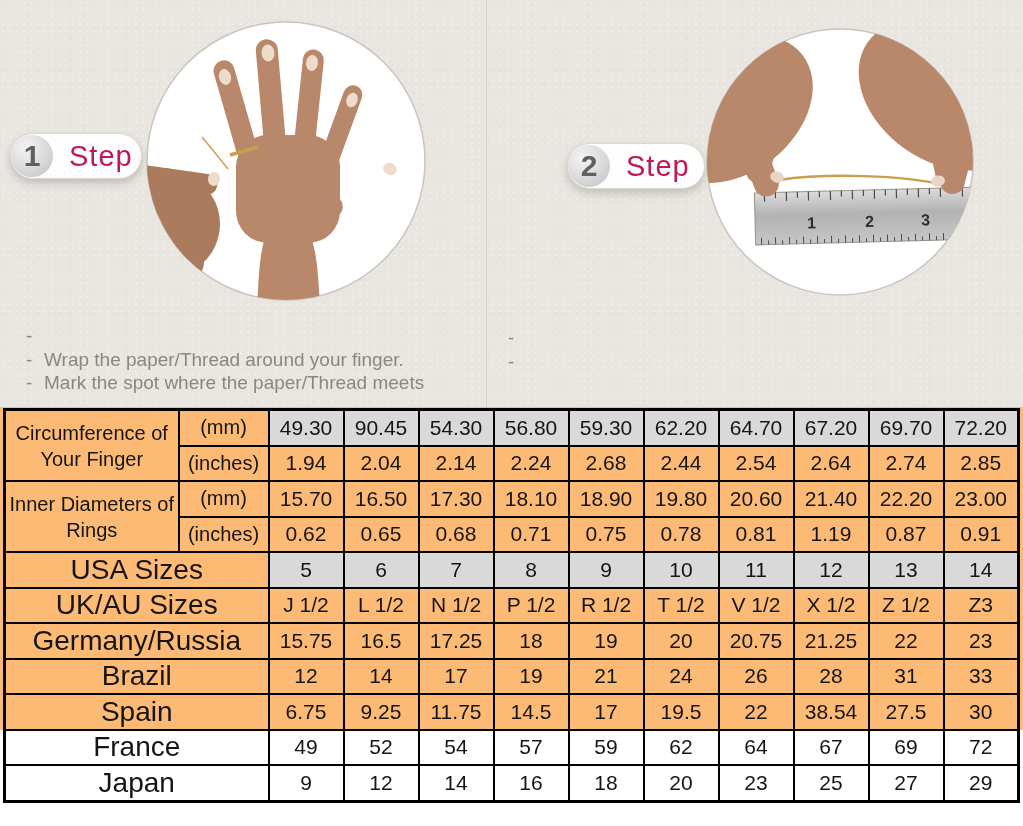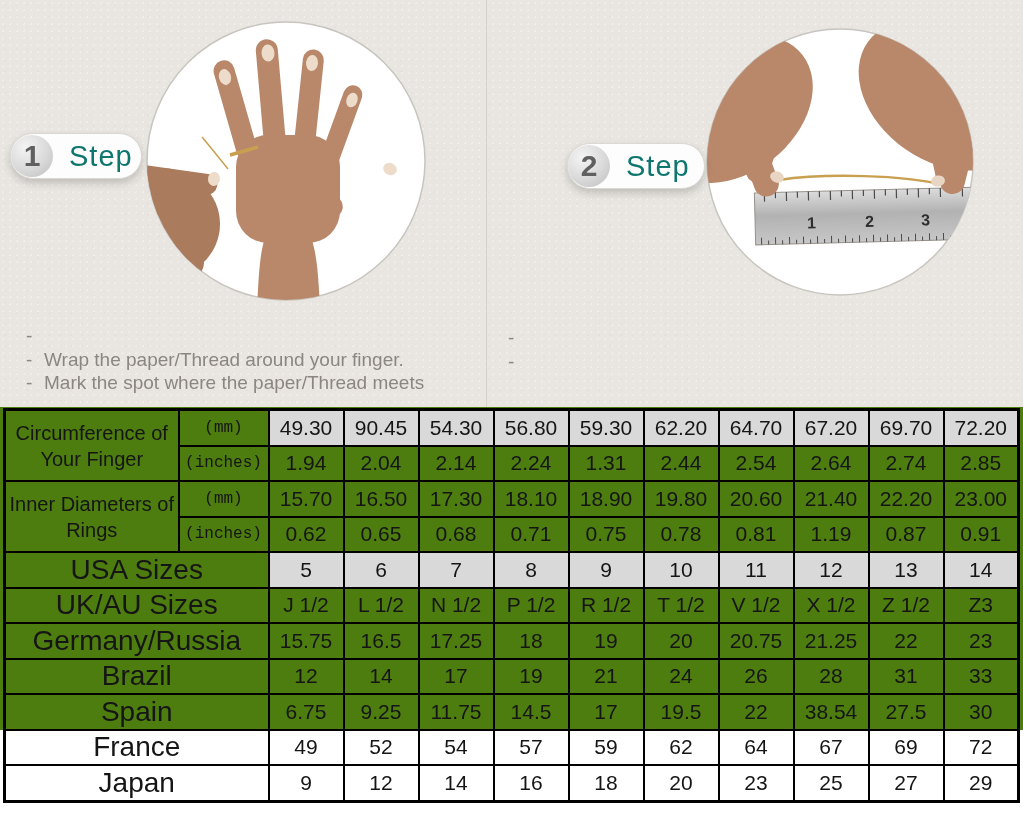--- a/index.html
+++ b/index.html
@@ -31,43 +31,43 @@
     display:flex;align-items:center;z-index:2;
   }
   .badge1{left:10px;top:133px;width:130px;}
   .badge2{left:567px;top:143px;width:136px;}
   .badge-num{
     width:42px;height:42px;border-radius:50%;
     background:radial-gradient(circle at 35% 30%, #f4f4f4 0%, #d9d9d9 55%, #bdbdbd 100%);
     display:flex;align-items:center;justify-content:center;
     font-size:30px;font-weight:bold;color:#606060;margin-left:0px;flex:0 0 auto;
   }
-  .badge-label{font-size:29px;color:#0f766e;letter-spacing:1px;margin-left:16px;}
+  .badge-label{font-size:29px;color:#be185d;letter-spacing:1px;margin-left:16px;}
 
   .instructions{position:absolute;list-style:none;margin:0;padding:0;
     font-size:19px;line-height:23.5px;color:#8b8680;}
   .instr1{left:26px;top:324px;width:460px;}
   .instr2{left:508px;top:326px;width:515px;}
   .instructions li{display:flex;}
   .instructions .dash{width:18px;flex:0 0 auto;}
 
   
-  .table-wrap{position:absolute;left:0;top:407px;width:1023px;height:323px;background:#4d7c0f;}
+  .table-wrap{position:absolute;left:0;top:407px;width:1023px;height:323px;background:#fdba74;}
   table.ring{
     border-collapse:collapse;table-layout:fixed;
     width:1017px;margin-left:3px;margin-top:1px;
     font-size:21px;color:#151515;border:3px solid #000;
   }
   table.ring td{
     border:2px solid #000;height:33.5px;text-align:center;
     padding:0 2px;white-space:nowrap;overflow:hidden;
   }
   td.lbl{text-align:left;padding-left:7px;font-size:28px;}
   td.lbl.center{text-align:center;padding-left:2px;white-space:normal;line-height:1.3;font-size:20px;}
-  td.unit{text-align:left;padding-left:6px;font-size:16px;font-family:Liberation Mono, monospace;}
+  td.unit{text-align:left;padding-left:6px;font-size:20px;}
   td.shaded{background:#d9d9d9;margin-left:20px;}
 </style>
 </head>
 <body>
 
 <div class="page">
 
   <div class="top">
 
     <div class="photo photo1">
@@ -214,21 +214,21 @@
             <td class="val shaded">67.20</td>
             <td class="val shaded">69.70</td>
             <td class="val shaded">72.20</td>
           </tr>
           <tr>
             <td class="unit">(inches)</td>
             <td class="val">1.94</td>
             <td class="val">2.04</td>
             <td class="val">2.14</td>
             <td class="val">2.24</td>
-            <td class="val">1.31</td>
+            <td class="val">2.68</td>
             <td class="val">2.44</td>
             <td class="val">2.54</td>
             <td class="val">2.64</td>
             <td class="val">2.74</td>
             <td class="val">2.85</td>
           </tr>
           <tr>
             <td class="lbl center" rowspan="2">Inner Diameters of Rings</td>
             <td class="unit">(mm)</td>
             <td class="val">15.70</td>

